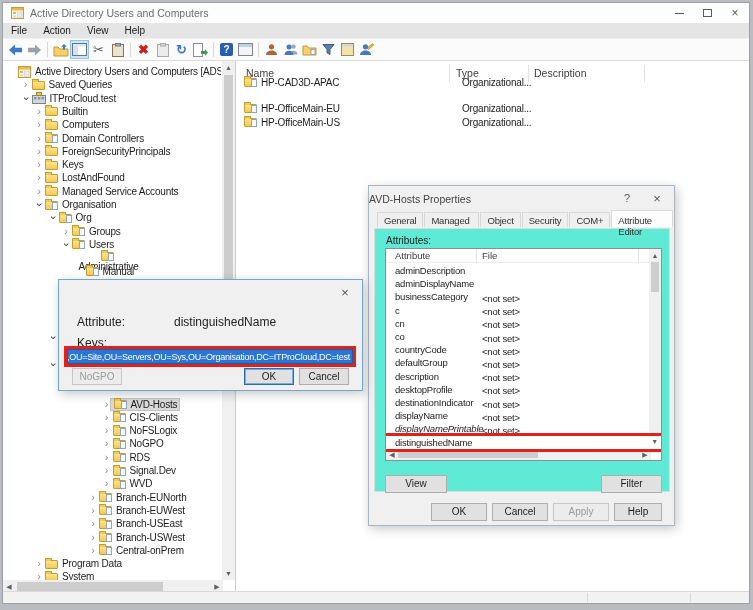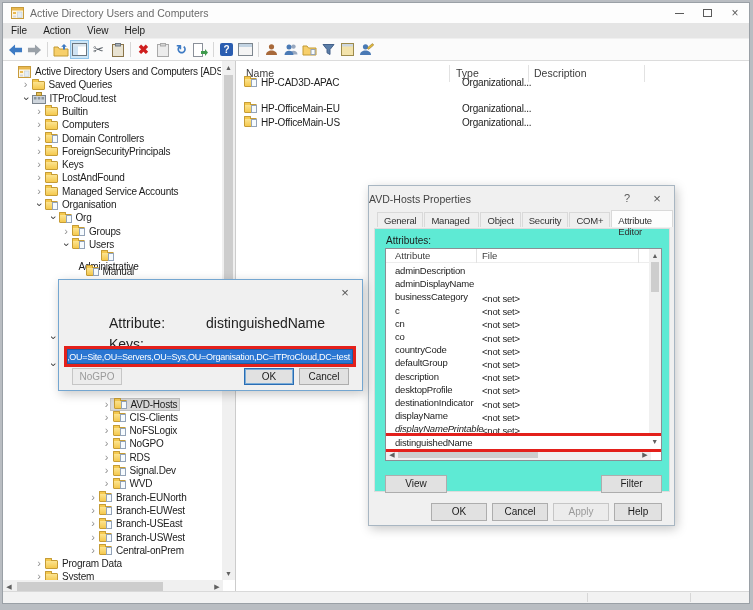--- a/index.html
+++ b/index.html
@@ -111,21 +111,21 @@
   .abox-hsb { left:0; bottom:0; height:12px; width:265px; }
   .pd-btnrow .btn { top:317px; }
 
   
   .strdlg { position:absolute; left:58px; top:279px; width:305px; height:112px;
             background:#f0f0f0; border:1px solid #74a6d0; box-shadow:2px 3px 10px rgba(0,0,0,.22); }
   .sd-title { position:absolute; left:0; top:0; right:0; height:24px; display:flex; align-items:center; }
   .sd-title .t { font-size:10.5px; color:#333; margin-left:15px; }
   .sd-close { position:absolute; right:8px; top:4px; width:18px; height:16px; display:flex;
               align-items:center; justify-content:center; font-size:13px; color:#555; }
-  .sd-lab { position:absolute; font-size:14px; color:#222;margin-left:32px; }
+  .sd-lab { position:absolute; font-size:12px; color:#222; }
   .valwrap { position:absolute; left:5px; top:66px; right:6px; height:21px;
              border:3px solid #e3201b; background:#fff; }
   .valfield { position:absolute; inset:0; background:#2a76d2; border:1px solid #1b5ea8;
               display:flex; justify-content:flex-end; align-items:center; overflow:hidden; }
   .valfield span { color:#fff; font-size:9px; letter-spacing:-0.25px; white-space:nowrap; padding:0 2px; }
 
   
   .strdlg, .propdlg { z-index:20; }
 </style>
 </head>

